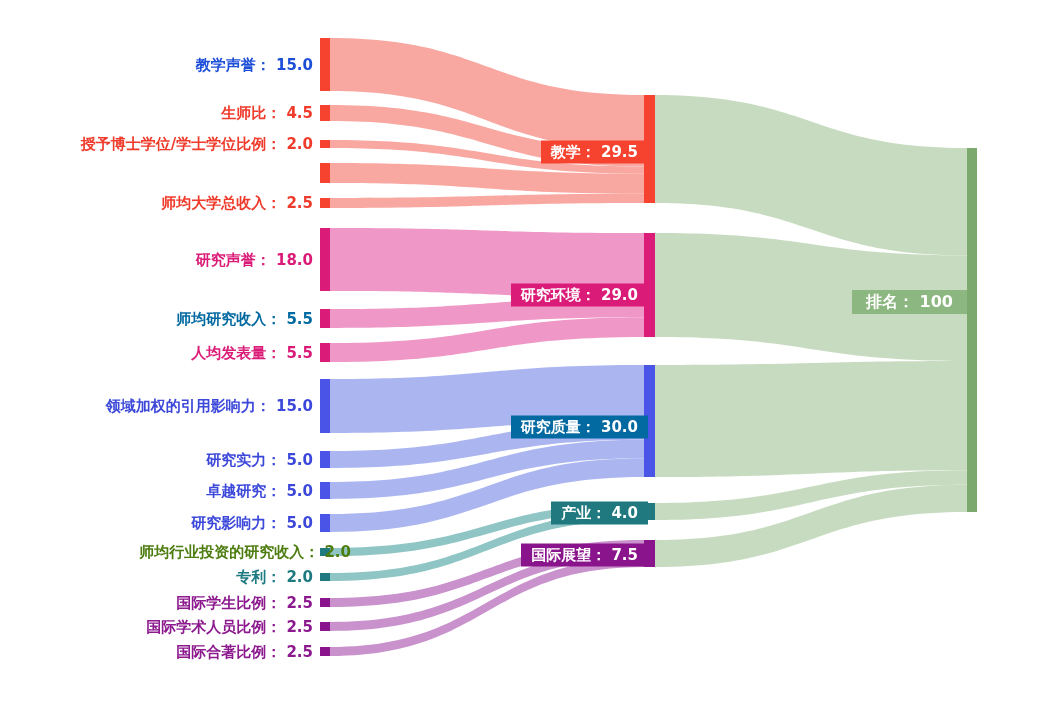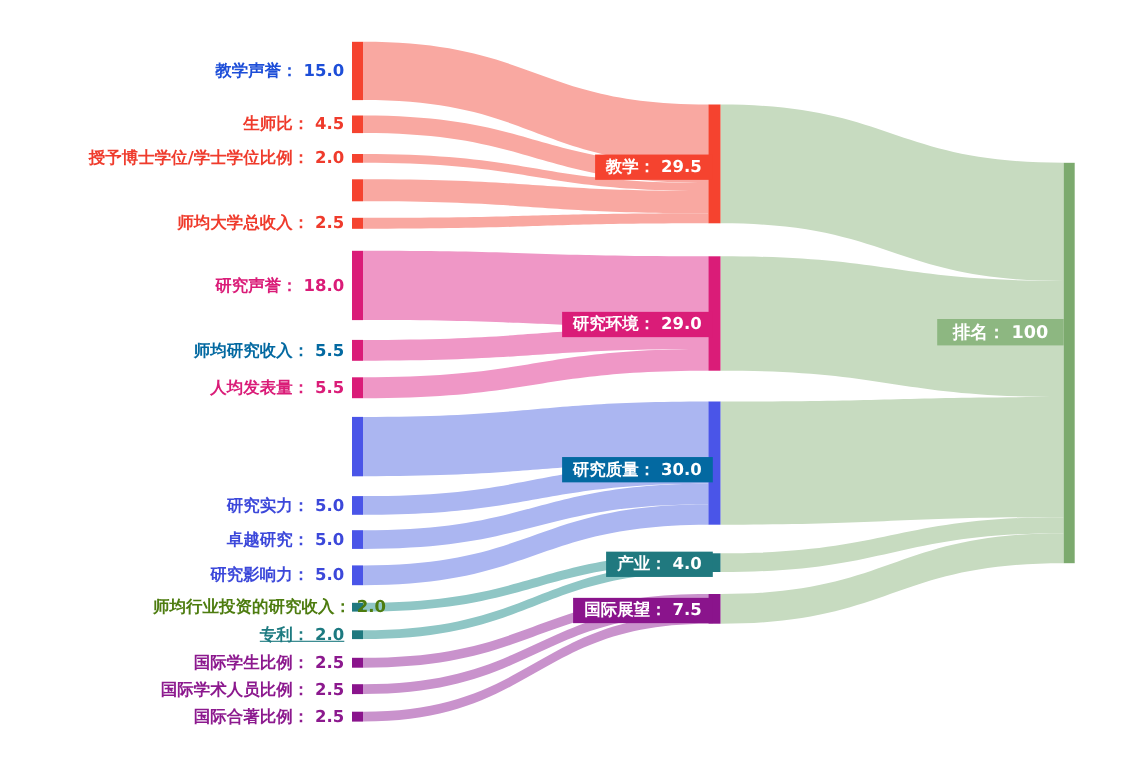--- a/index.html
+++ b/index.html
@@ -87,25 +87,26 @@
       <rect x="967" y="148" width="10" height="364" fill="#7caa6e"></rect>
     </svg>
   <div class="labels">
       <div class="lbl-left" style="color: #1d4ed8; right: 727px; top: 64.5px;">教学声誉： 15.0</div>
       <div class="lbl-left" style="color: rgb(239, 59, 44); right: 727px; top: 113px;">生师比： 4.5</div>
       <div class="lbl-left" style="color: rgb(239, 59, 44); right: 727px; top: 144px;">授予博士学位/学士学位比例： 2.0</div>
       <div class="lbl-left" style="color: rgb(239, 59, 44); right: 727px; top: 203px;">师均大学总收入： 2.5</div>
       <div class="lbl-left" style="color: rgb(218, 28, 120); right: 727px; top: 259.5px;">研究声誉： 18.0</div>
       <div class="lbl-left" style="color: #0369a1; right: 727px; top: 318.5px;">师均研究收入： 5.5</div>
       <div class="lbl-left" style="color: rgb(218, 28, 120); right: 727px; top: 352.5px;">人均发表量： 5.5</div>
+      <div class="lbl-left" style="color: rgb(60, 72, 218); right: 727px; top: 406px;">领域加权的引用影响力： 15.0</div>
       <div class="lbl-left" style="color: rgb(60, 72, 218); right: 727px; top: 459.5px;">研究实力： 5.0</div>
       <div class="lbl-left" style="color: rgb(60, 72, 218); right: 727px; top: 490.5px;">卓越研究： 5.0</div>
       <div class="lbl-left" style="color: rgb(60, 72, 218); right: 727px; top: 523px;">研究影响力： 5.0</div>
       <div class="lbl-left" style="color: #4d7c0f; right: 689px; top: 552px;">师均行业投资的研究收入： 2.0</div>
-      <div class="lbl-left" style="color: rgb(29, 122, 128); right: 727px; top: 577px; text-decoration: underline;">专利： 2.0</div>
+      <div class="lbl-left" style="color: rgb(29, 122, 128); right: 727px; top: 577px;">专利： 2.0</div>
       <div class="lbl-left" style="color: rgb(140, 25, 142); right: 727px; top: 602.5px;">国际学生比例： 2.5</div>
       <div class="lbl-left" style="color: rgb(140, 25, 142); right: 727px; top: 626.5px;">国际学术人员比例： 2.5</div>
       <div class="lbl-left" style="color: rgb(140, 25, 142); right: 727px; top: 651.5px;">国际合著比例： 2.5</div>
       <div class="lbl-block" style="background: rgb(245, 67, 47); right: 392px; top: 152px;">教学： 29.5</div>
       <div class="lbl-block" style="background: rgb(218, 28, 120); right: 392px; top: 295px;">研究环境： 29.0</div>
       <div class="lbl-block" style="background: #0369a1; right: 392px; top: 427px;">研究质量： 30.0</div>
       <div class="lbl-block" style="background: rgb(32, 121, 127); right: 392px; top: 513px;">产业： 4.0</div>
       <div class="lbl-block" style="background: rgb(138, 20, 140); right: 392px; top: 555px;">国际展望： 7.5</div>
       <div class="lbl-block right-col" style="background: rgb(141, 183, 129); right: 73px; top: 302px;">排名： 100</div>
     </div>

